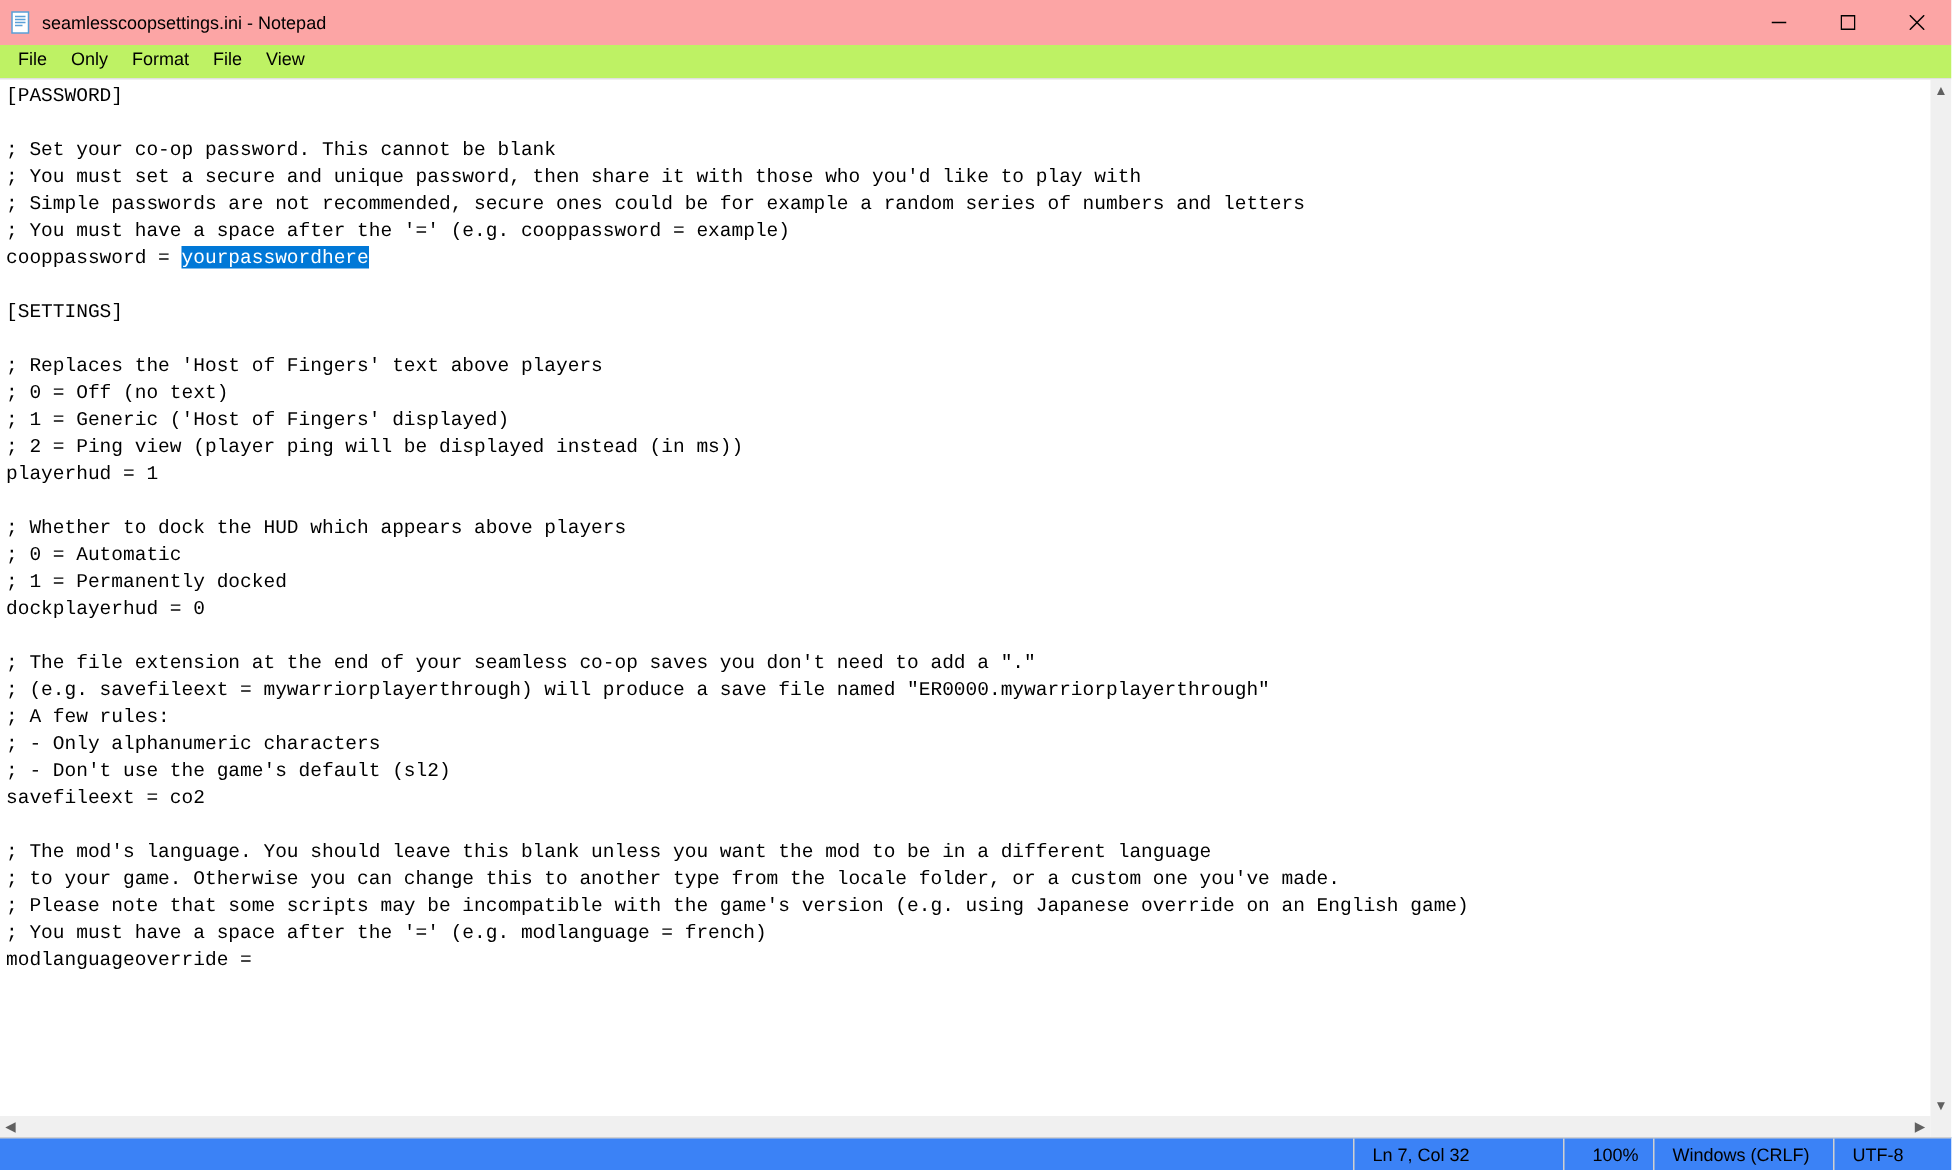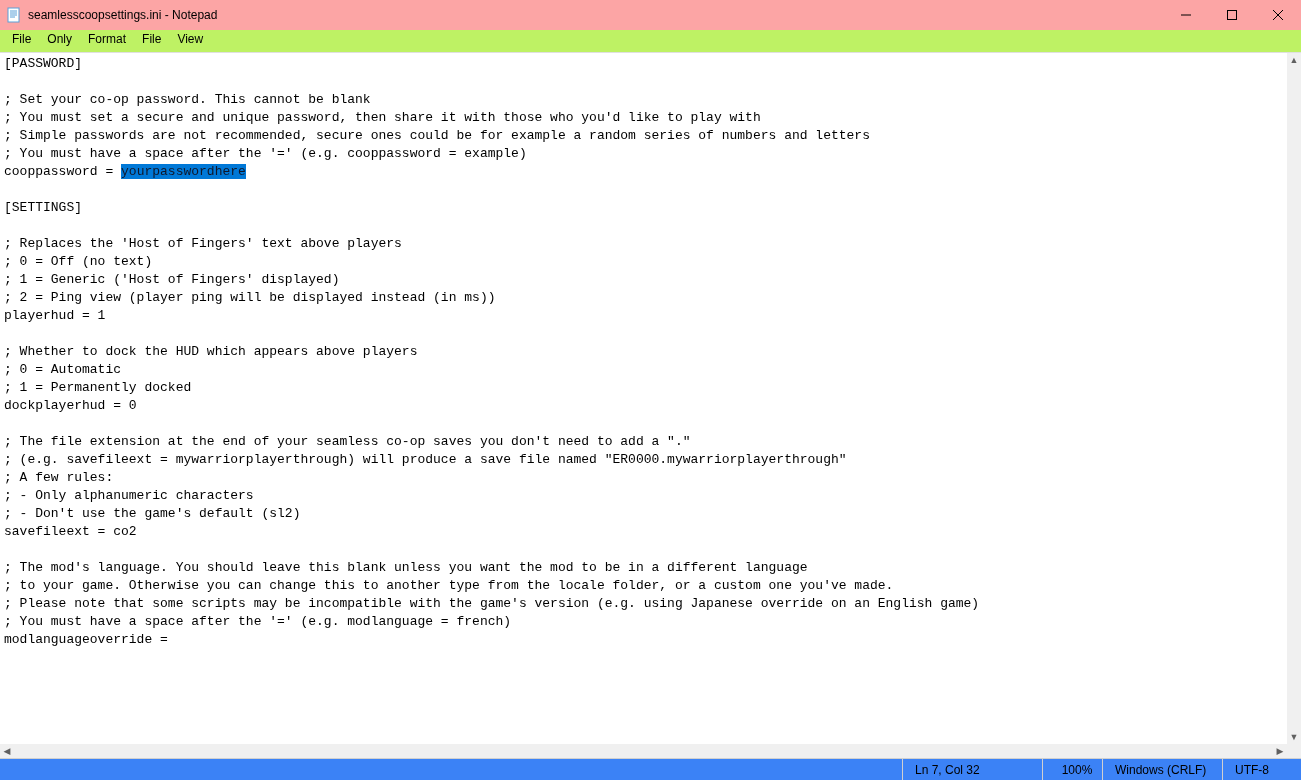--- a/index.html
+++ b/index.html
@@ -77,21 +77,21 @@
       font-family: Consolas, "Courier New", monospace;
       font-size: 13px;
       line-height: 18px;
       white-space: pre;
       padding: 2px 4px;
       overflow: hidden;
       color: #000;
     }
     .selected {
       background: #0078d7;
-      color: #0f172a;
+      color: #ffffff;
     }
     .vscroll {
       position: absolute;
       top: 0;
       right: 0;
       width: 14px;
       bottom: 14px;
       background: #f0f0f0;
       display: flex;
       flex-direction: column;

